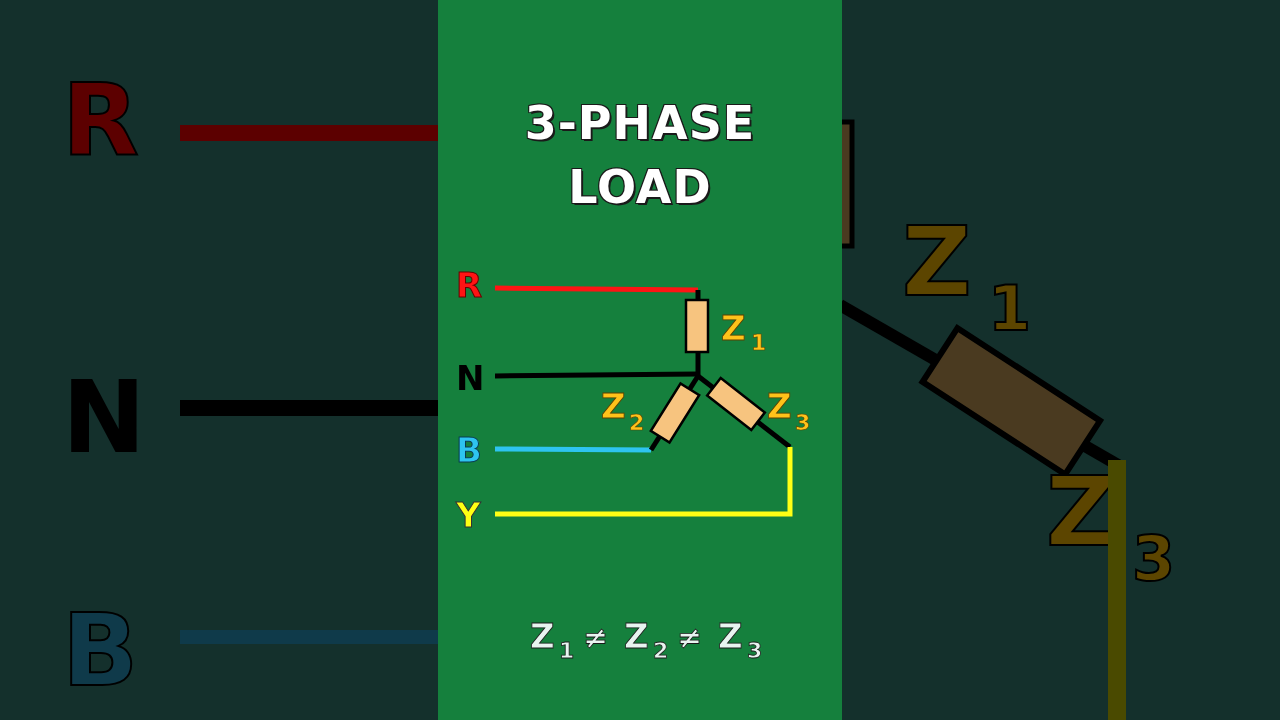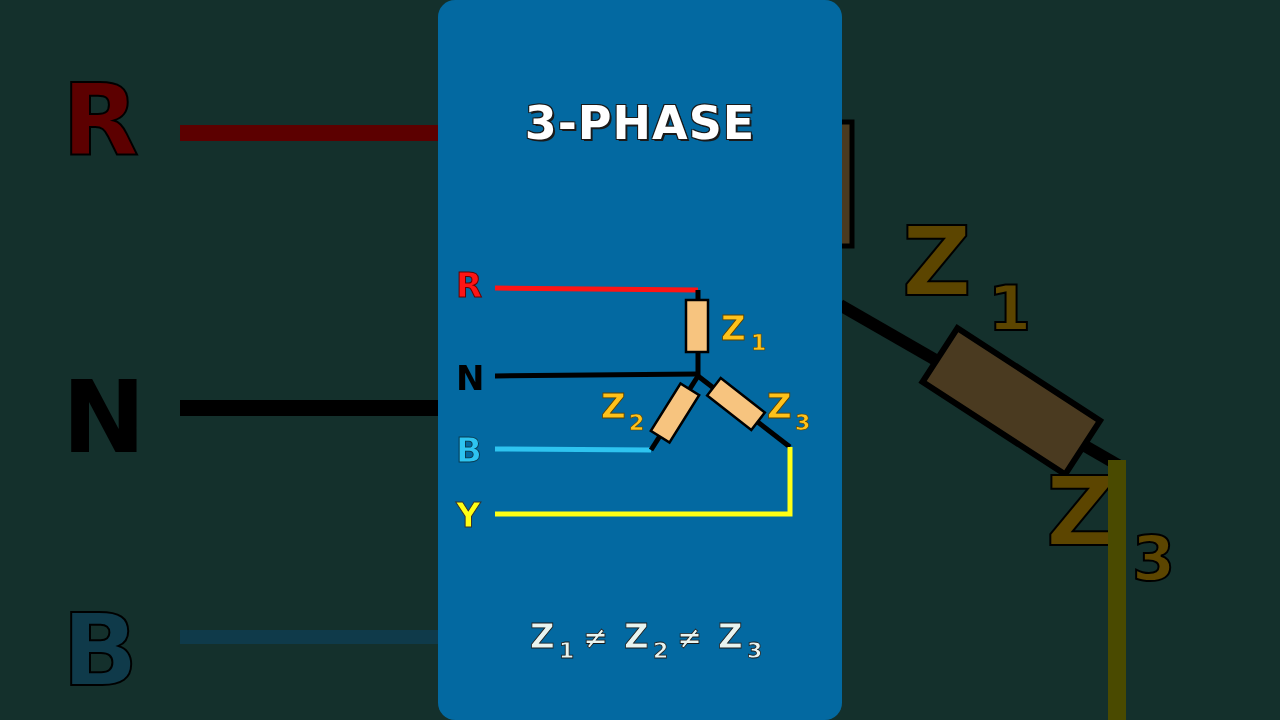--- a/index.html
+++ b/index.html
@@ -1,20 +1,20 @@
 <!DOCTYPE html>
 <html><head>
   <meta charset="utf-8">
   <style>
     html, body { margin:0; padding:0; }
     body { width:1280px; height:720px; overflow:hidden; background:#13302c; position:relative; font-family:"DejaVu Sans", sans-serif; }
     .bg-blur { position:absolute; top:0; width:440px; height:720px; background:#14302c; overflow:hidden; }
     .bg-left { left:0; }
     .bg-right { left:840px; }
-    .center { position:absolute; left:438px; top:0; width:404px; height:720px; background:#0369a1;border-radius:17px; }
+    .center { position:absolute; left:438px; top:0; width:404px; height:720px; background:#15803d; }
     .title { position:absolute; left:0; width:404px; text-align:center; color:#ffffff; font-weight:bold; font-size:46px; letter-spacing:1px;
       text-shadow: 2px 2px 0 #1a1a1a, -1px -1px 0 #1a1a1a, 1px -1px 0 #1a1a1a, -1px 1px 0 #1a1a1a; }
     .title-1 { top:96px; }
     .title-2 { top:160px; }
     svg { position:absolute; left:0; top:0; }
   </style>
 </head>
 <body>
 
 <div class="bg-blur bg-left">
@@ -38,20 +38,21 @@
       <rect x="0" y="-32" width="170" height="64" fill="#4a3a20" stroke="#000" stroke-width="6"></rect>
     </g>
     <text x="206" y="545" font-family="DejaVu Sans, sans-serif" font-weight="bold" font-size="96" fill="#5c4500" stroke="#000" stroke-width="2">Z</text>
     <text x="292" y="580" font-family="DejaVu Sans, sans-serif" font-weight="bold" font-size="62" fill="#5c4500" stroke="#000" stroke-width="2">3</text>
     <rect x="268" y="460" width="18" height="260" fill="#4a4a00"></rect>
   </svg>
 </div>
 
 <div class="center">
   <div class="title title-1">3-PHASE</div>
+  <div class="title title-2">LOAD</div>
 
   <svg width="404" height="720">
 
     <text x="18" y="297" font-family="DejaVu Sans, sans-serif" font-weight="bold" font-size="34" fill="#ff1414" stroke="#600" stroke-width="1">R</text>
     <text x="18" y="390" font-family="DejaVu Sans, sans-serif" font-weight="bold" font-size="34" fill="#000">N</text>
     <text x="18" y="462" font-family="DejaVu Sans, sans-serif" font-weight="bold" font-size="34" fill="#2ec4f0" stroke="#0a3a50" stroke-width="1">B</text>
     <text x="18" y="527" font-family="DejaVu Sans, sans-serif" font-weight="bold" font-size="34" fill="#ffff14" stroke="#333" stroke-width="1">Y</text>
 
     <line x1="57" y1="288" x2="260" y2="290" stroke="#ff1414" stroke-width="5"></line>
     <line x1="260" y1="290" x2="260" y2="300" stroke="#000" stroke-width="5"></line>

